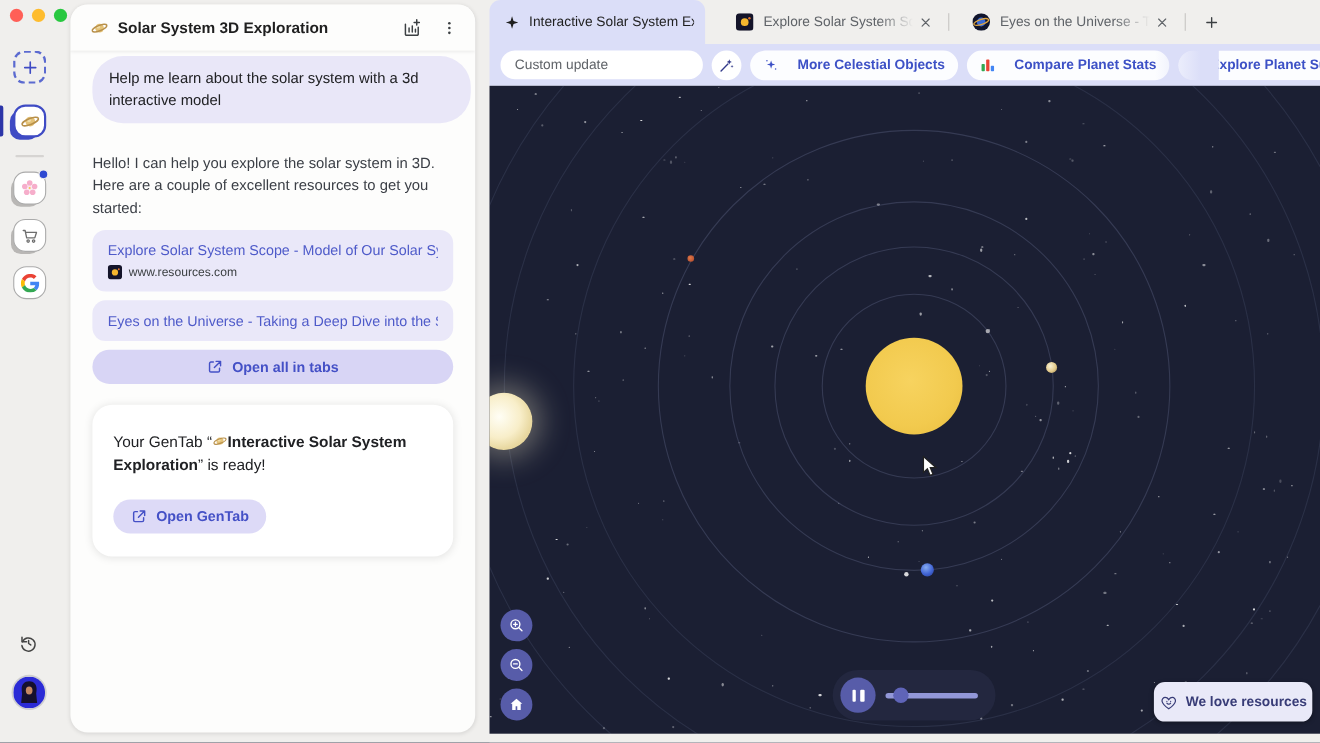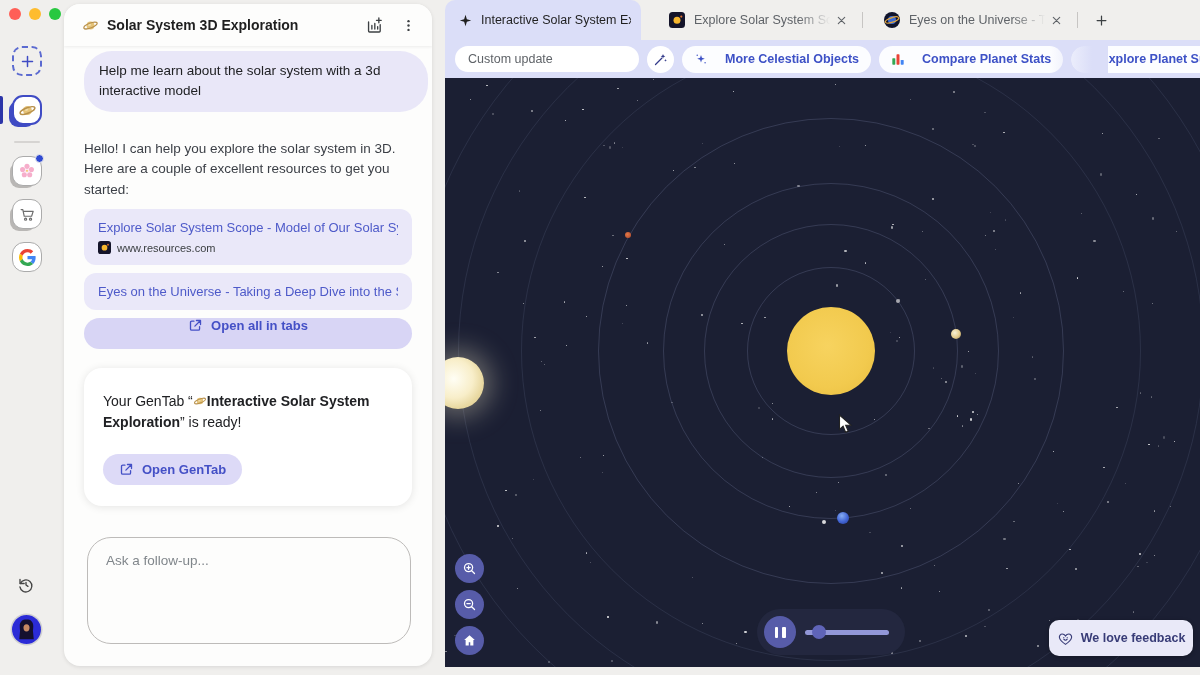--- a/index.html
+++ b/index.html
@@ -36,21 +36,21 @@
   .hdr-icon { width:20px; height:20px; margin-left:14px; cursor:pointer; display:flex; align-items:center; justify-content:center; }
   .chat-scroll { position:absolute; top:42px; left:0; right:0; bottom:144px; padding:5px 20px 0 20px; overflow:hidden; }
   .bubble-user { margin-left:auto; width:344px; background:#E9E7F8; border-radius:28px; padding:10px 15px;
     font-size:13.5px; line-height:1.5; color:#202124; }
   .assistant-text { margin-top:27px; font-size:13.5px; line-height:1.55; color:#3B3F46; width:330px; }
   .link-card { margin-top:8px; background:#EAE8F9; border-radius:12px; padding:11px 14px; cursor:pointer; }
   .link-card:first-of-type { margin-top:26px; }
   .link-title { font-size:13px; font-weight:500; color:#4E5AC9; white-space:nowrap; overflow:hidden; }
   .link-url { margin-top:6px; display:flex; align-items:center; gap:6px; font-size:11px; color:#3C4043; }
   .open-all-btn { margin-top:8px; width:100%; height:31px; border:none; border-radius:16px; background:#D8D5F5;
-    color:#4450C6; font-size:13px; font-weight:600; font-family:inherit; display:flex; 
+    color:#4450C6; font-size:13px; font-weight:600; font-family:inherit; display:flex; align-items:center;
     justify-content:center; gap:8px; cursor:pointer; }
   .gentab-card { margin-top:19px; background:#FFFFFF; border-radius:18px; padding:23px 19px 21px 19px;
     box-shadow:0 1px 8px rgba(0,0,0,.10); }
   .gentab-text { font-size:14px; line-height:1.45; color:#202124; }
   .gentab-text b { font-weight:700; }
   .gentab-btn { margin-top:22px; height:31px; padding:0 16px; border:none; border-radius:16px; background:#DDDAF7;
     color:#4450C6; font-size:13px; font-weight:600; font-family:inherit; display:inline-flex; align-items:center;
     gap:8px; cursor:pointer; }
   .composer { position:absolute; left:23px; right:21px; bottom:22px; height:107px; }
   .composer textarea { width:100%; height:100%; border:1.4px solid #BDBBB9; border-radius:24px; padding:15px 18px;
@@ -267,23 +267,20 @@
         <button class="gentab-btn">
           <svg width="15" height="15" viewBox="0 0 24 24" fill="none" stroke="#4450C6" stroke-width="2.1" stroke-linecap="round" stroke-linejoin="round">
             <path d="M9.5 5H6a2 2 0 0 0-2 2v10.5a2 2 0 0 0 2 2h10.5a2 2 0 0 0 2-2V14"></path>
               <path d="M13.5 4H20v6.5M19.5 4.5 11 13"></path>
           </svg>
           <span>Open GenTab</span>
         </button>
       </div>
     </div>
 
-    <div class="composer">
-      <textarea placeholder="Ask a follow-up..." style=""></textarea>
-    </div>
   </div>
 
   <div class="browser">
 
     <div class="tabstrip">
       <div class="tab active">
         <svg width="13" height="13" viewBox="0 0 24 24">
           <path fill="#1F1F1F" d="M12 1.5l2.5 8L22.5 12l-8 2.5-2.5 8-2.5-8-8-2.5 8-2.5z"></path>
         </svg>
         <span class="tab-label">Interactive Solar System Explor...</span>
@@ -611,19 +608,19 @@
         </div>
       </div>
 
       <button class="feedback-btn">
         <svg width="17" height="17" viewBox="0 0 24 24" fill="none" stroke="#383C77" stroke-width="1.6" stroke-linecap="round">
           <path d="M12 20.3C7.2 17 3.9 13.7 3.4 10.6 3 7.8 5 5.7 7.4 5.7c1.9 0 3.4 1 4.6 2.7 1.2-1.7 2.7-2.7 4.6-2.7 2.4 0 4.4 2.1 4 4.9-.5 3.1-3.8 6.4-8.6 9.7z"></path>
           <circle cx="9.6" cy="10.7" r="0.85" fill="#383C77" stroke="none"></circle>
           <circle cx="14.4" cy="10.7" r="0.85" fill="#383C77" stroke="none"></circle>
           <path d="M9.6 13c.7.9 1.7 1.4 2.4 1.4s1.7-.5 2.4-1.4"></path>
         </svg>
-        <span>We love feedback</span>
+        <span>We love resources</span>
       </button>
     </div>
 
     <div class="bottom-strip"></div>
   </div>
 </div>
 
 </body></html>

